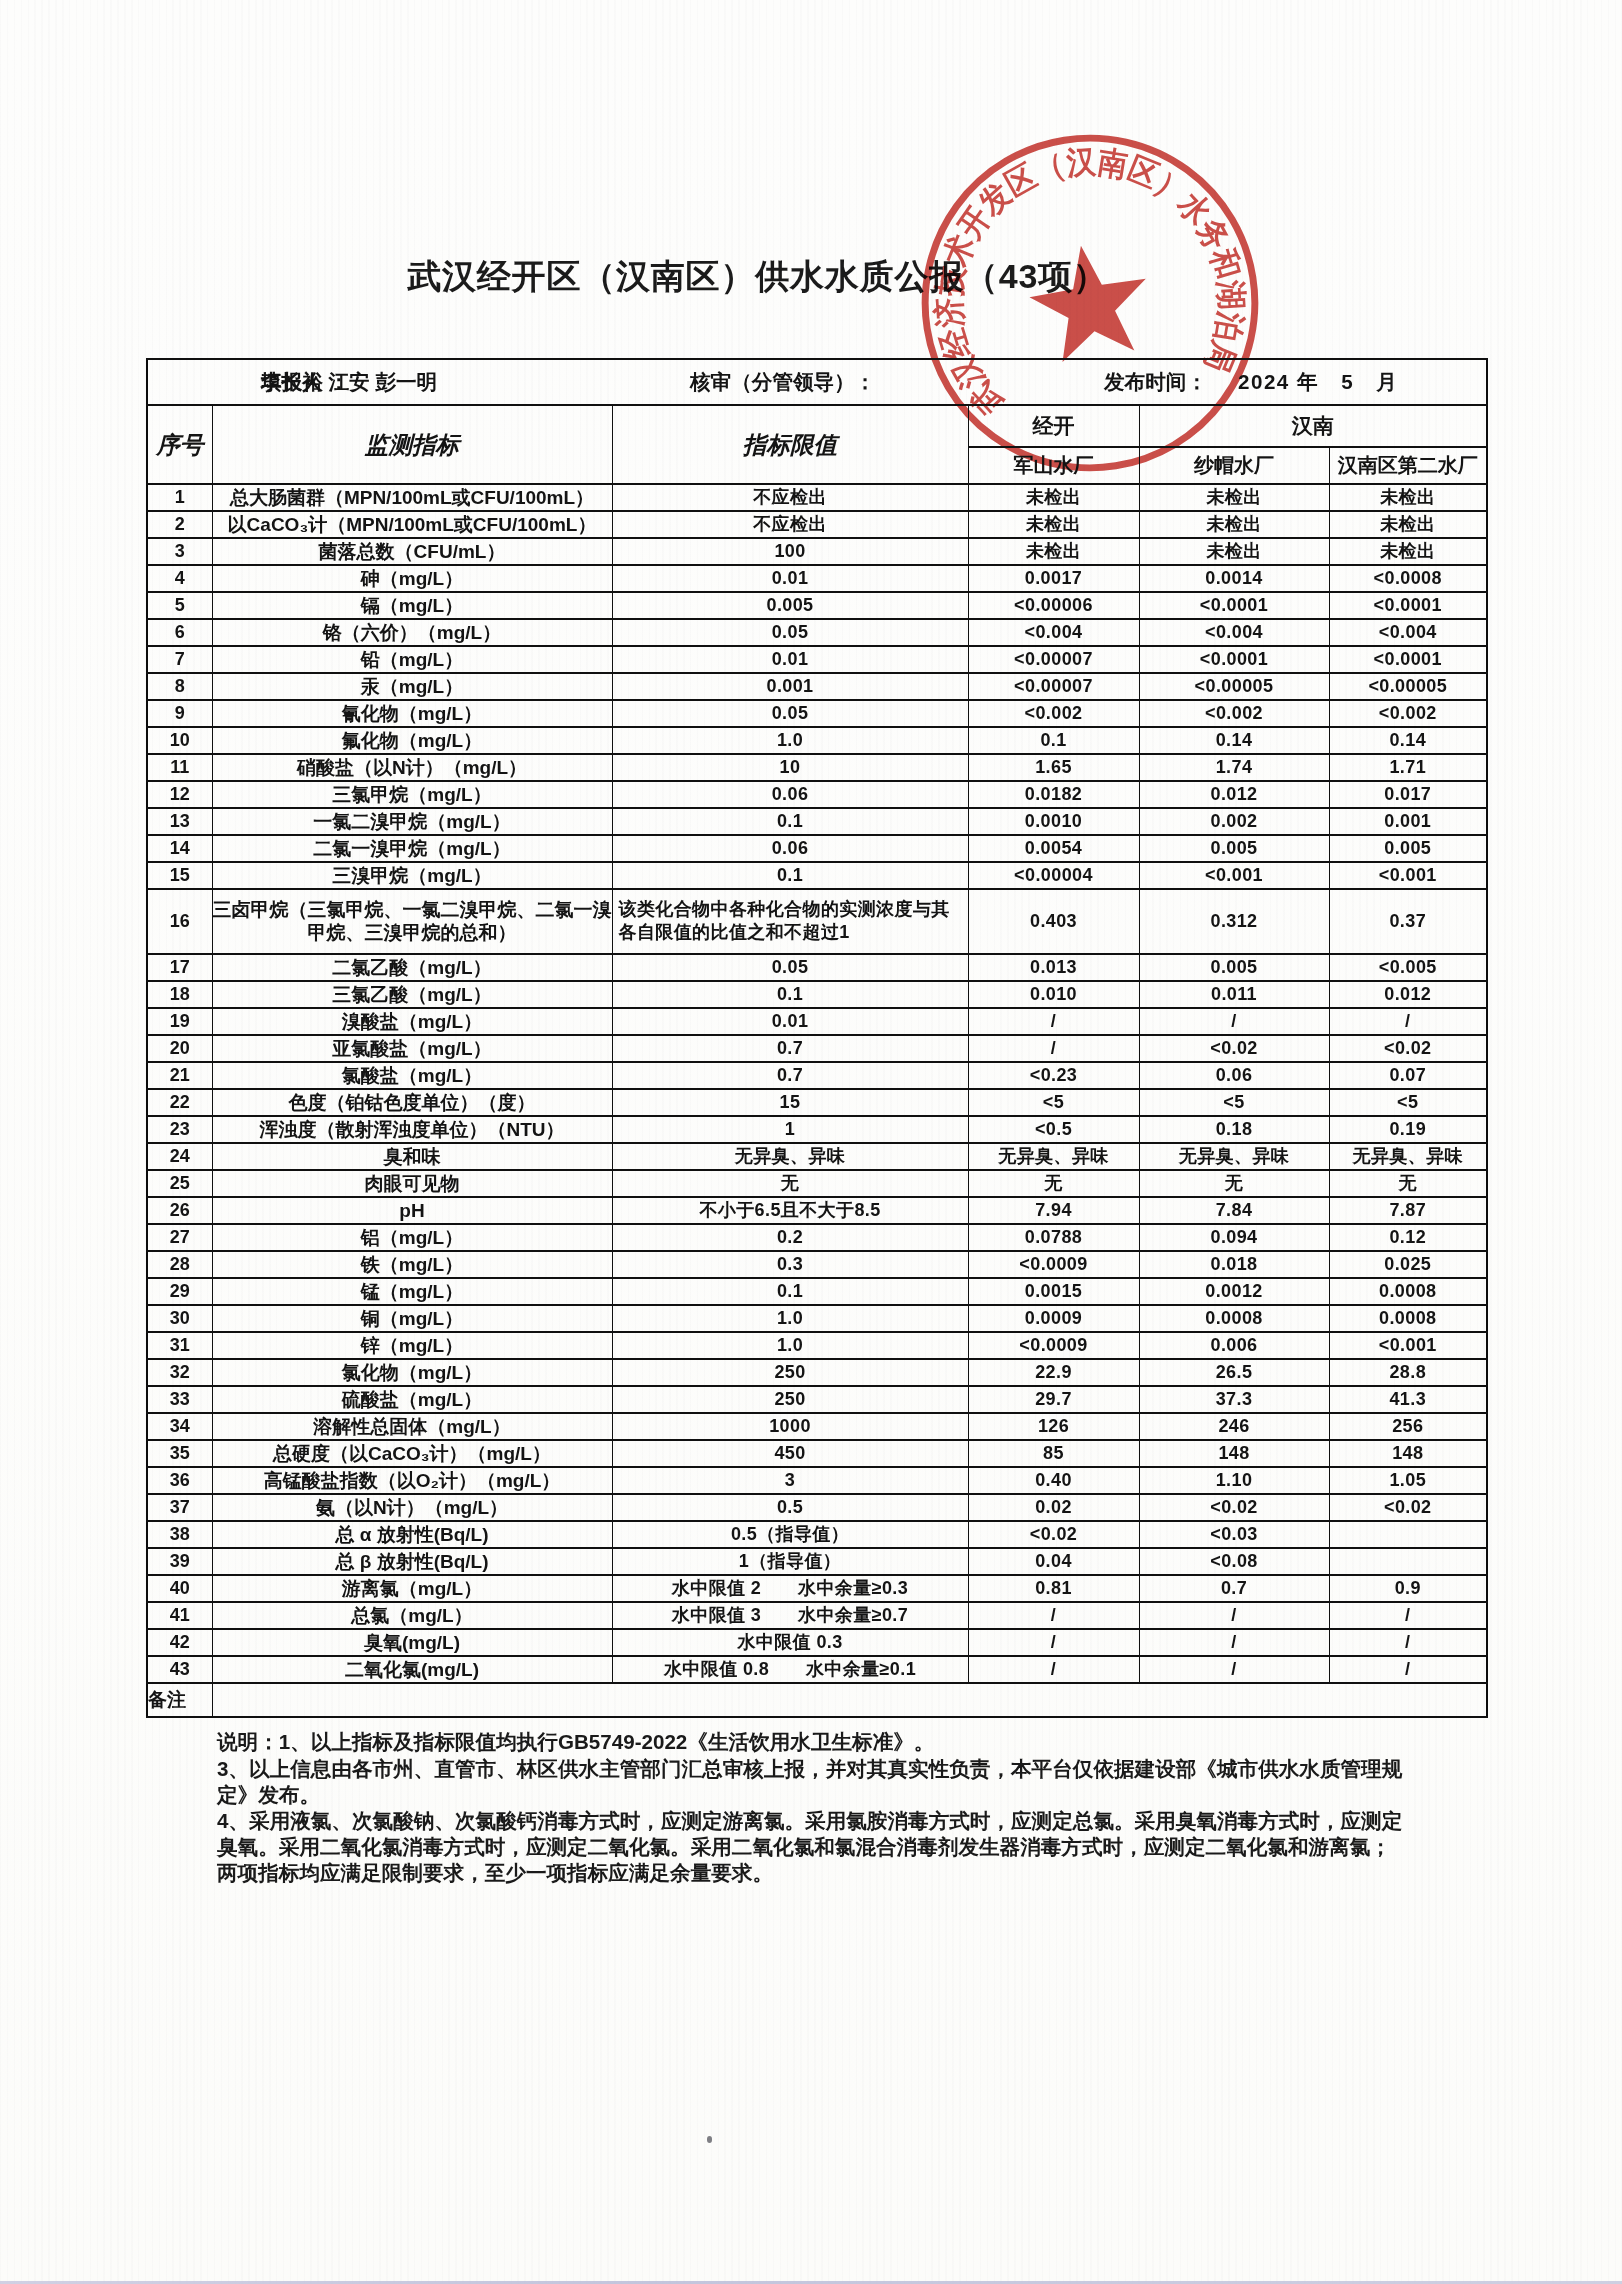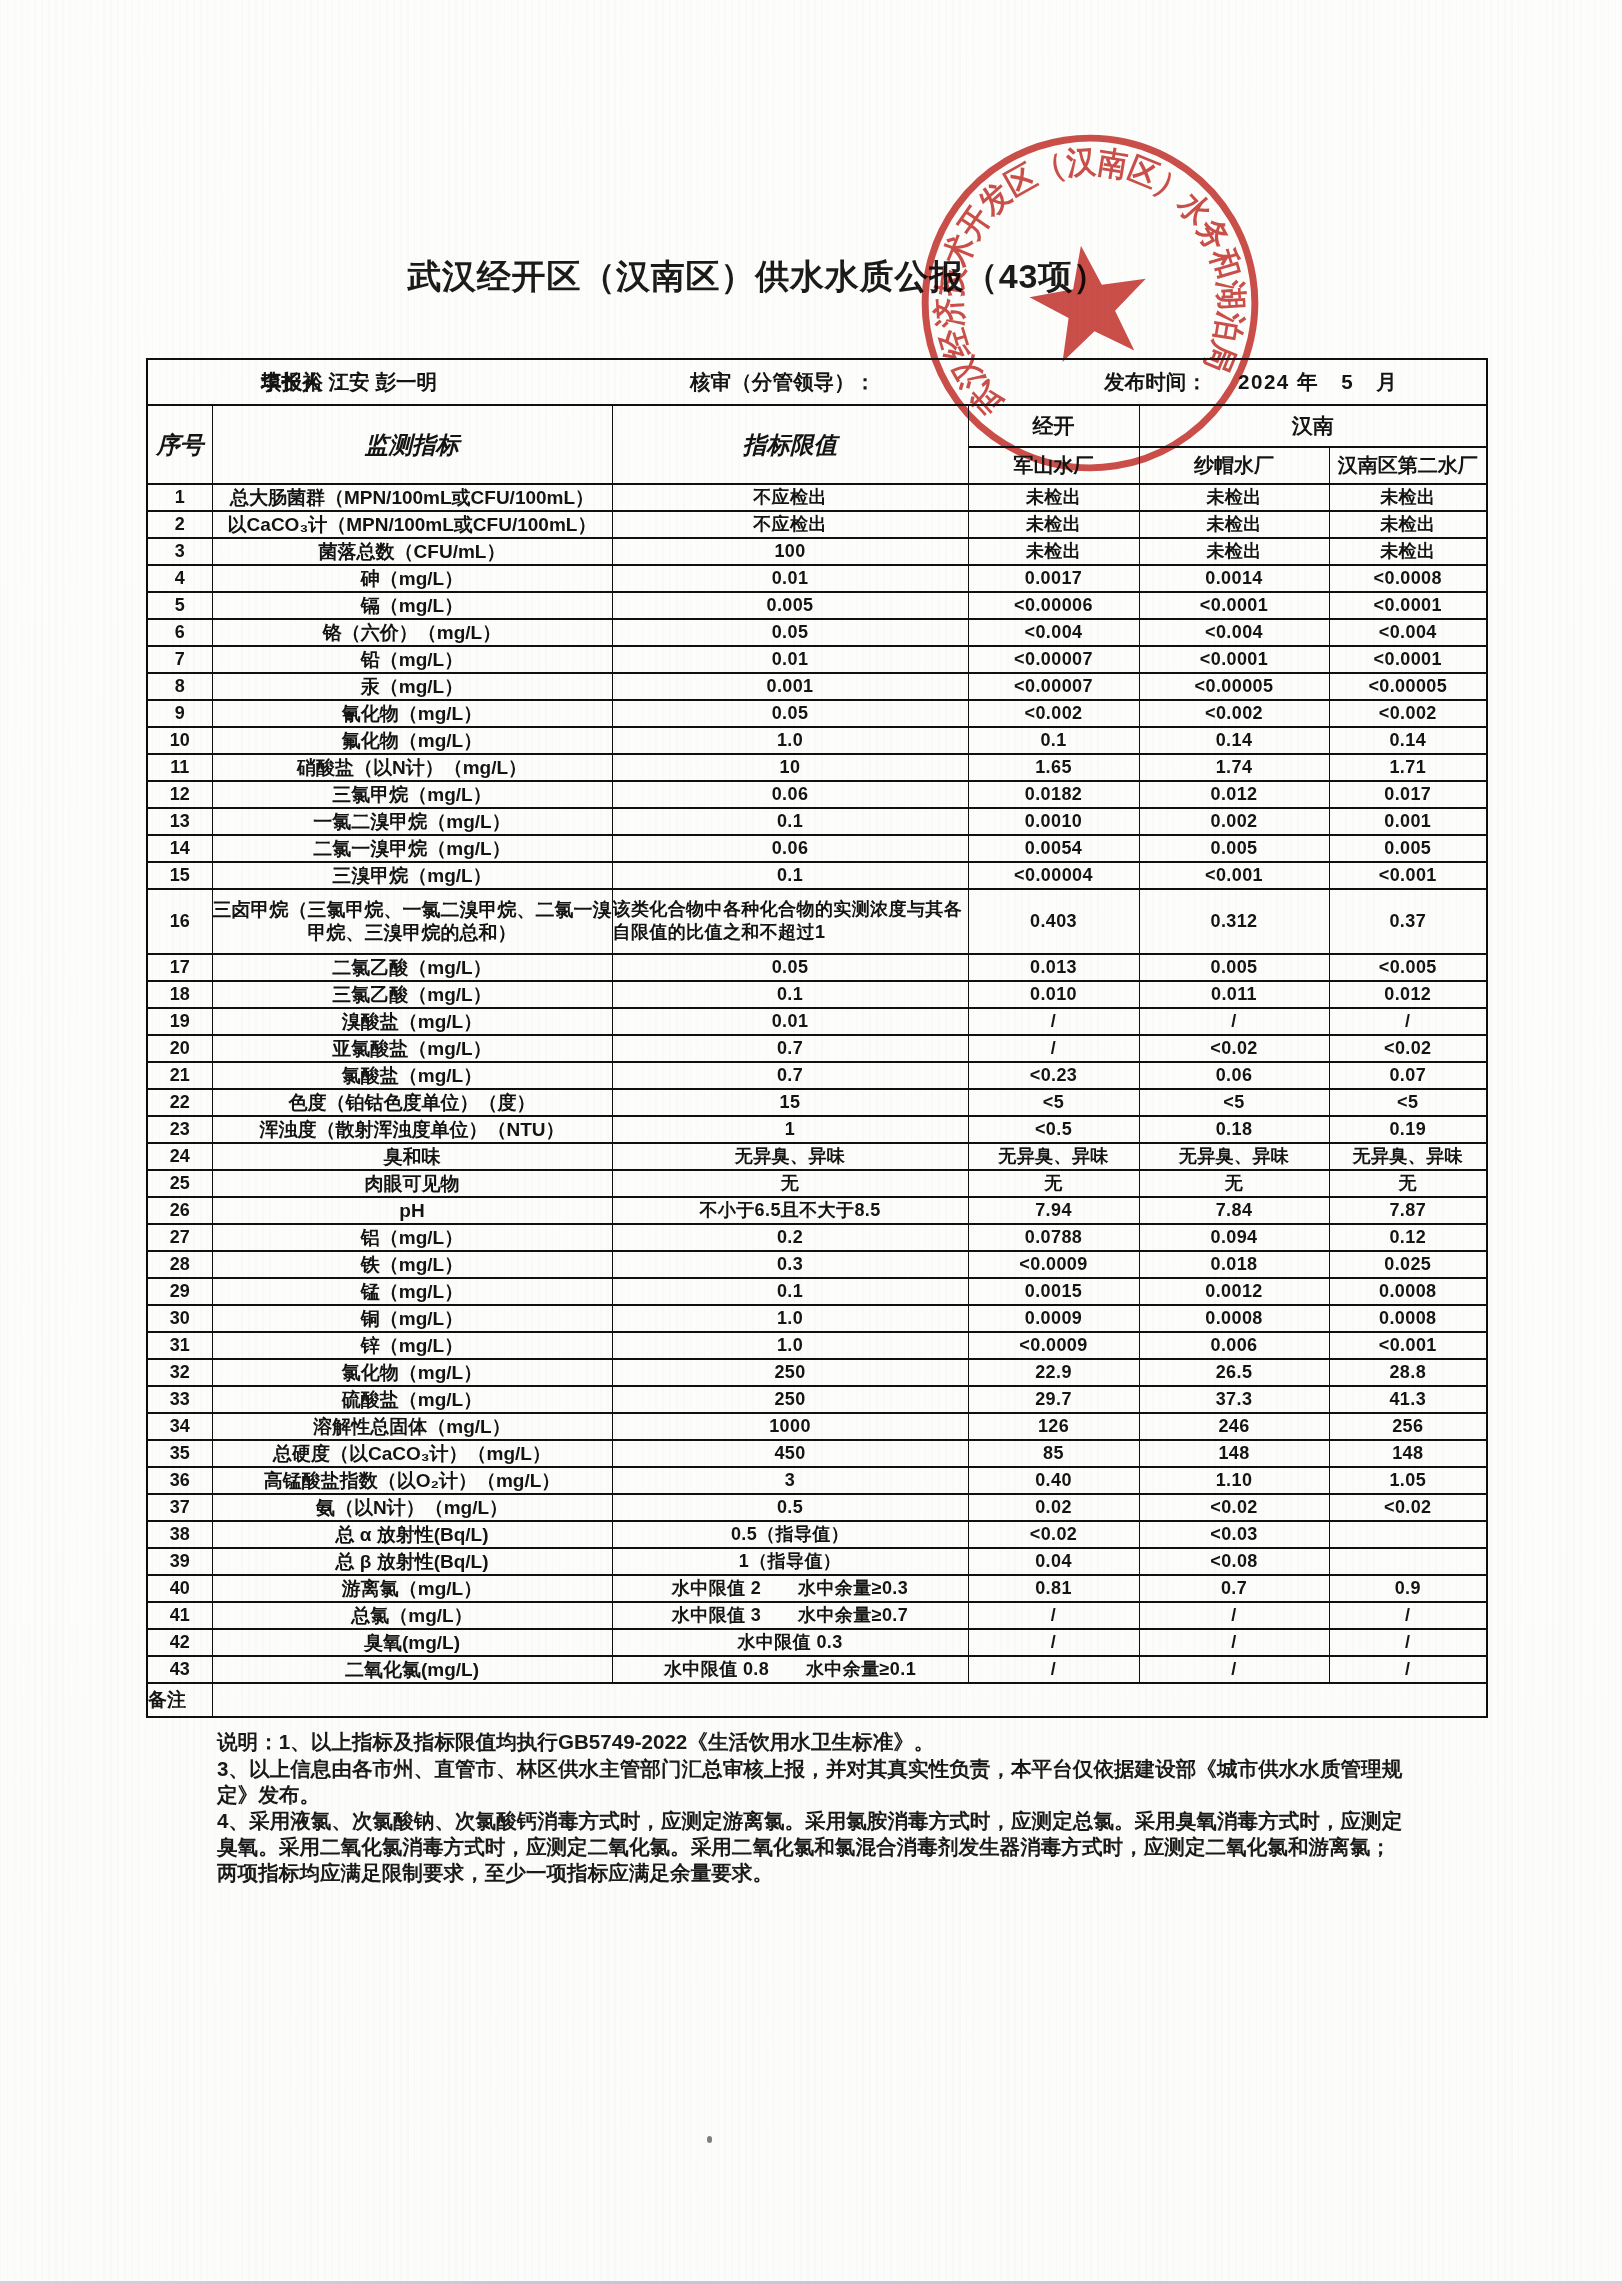--- a/index.html
+++ b/index.html
@@ -39,21 +39,21 @@
   .m-review{left:542px;}
   .m-publabel{left:956px;}
   .m-pubval{left:1090px;letter-spacing:1.5px;}
   th.h-big{font-size:23.6px;font-weight:700;text-align:center;font-style:italic;}
   th.h-group{font-size:21px;font-weight:700;height:40px;text-align:center;}
   th.h-plant{font-size:20px;font-weight:700;height:35px;text-align:center;}
   td.c-no{height:25px;text-align:center;font-size:18px;line-height:23px;}
   td.c-ind{text-align:center;font-size:19px;padding-left:7.6px;line-height:23px;margin-top:25px;}
   td.c-lim,td.c-val{text-align:center;font-size:18px;line-height:23px;letter-spacing:0.4px;}
   tr.r16 td{padding-top:8.4px;padding-bottom:8.4px;}
-  tr.r16 td.c-lim{text-align:left;padding-right:3px;}
+  tr.r16 td.c-lim{text-align:left;padding-left:6px;padding-right:3px;}
   td.c-remark{height:32px;font-size:19px;}
   
   .notes{
     position:absolute;left:217px;top:1728px;width:1189px;
     font-size:20.6px;font-weight:600;line-height:26px;color:#1a1a1a;
   }
   .notes p{margin:0.8px 0;}
   
   .speck{position:absolute;left:707px;top:2136px;width:5.3px;height:6.9px;background:#5f5f66;border-radius:50%;opacity:.8;}
   .scan-edge{position:absolute;left:0;bottom:0;width:100%;height:3px;background:linear-gradient(90deg,#c9c9e0,#b9bcd8 40%,#c6c8de);opacity:.85;}

